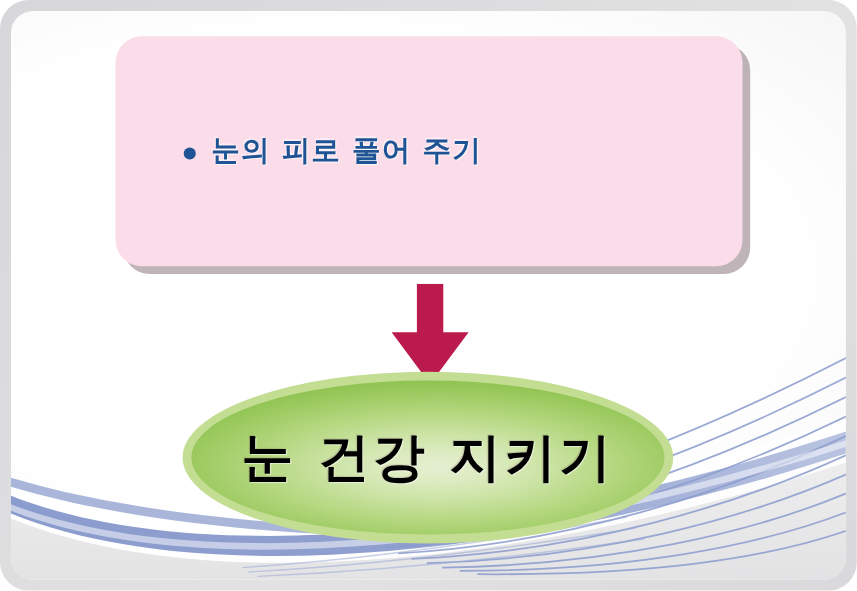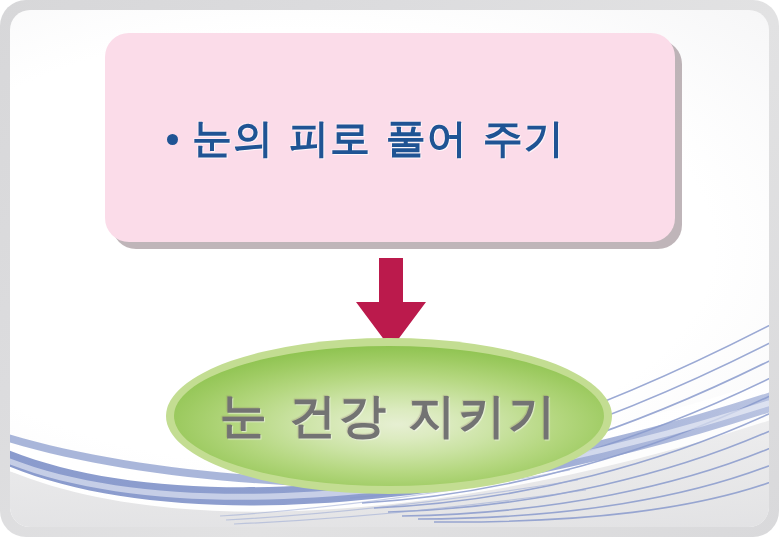--- a/index.html
+++ b/index.html
@@ -94,21 +94,21 @@
     width: 11px;
     height: 11px;
     border-radius: 50%;
     background: #1f5494;
     flex: 0 0 auto;
     margin-top: 4px;
   }
   .bullet-text {
     font-family: "DejaVu Sans", "Liberation Sans", sans-serif;
     font-weight: bold;
-    font-size: 40px;
+    font-size: 26px;
     line-height: 1.05;
     color: #1f5494;
     letter-spacing: 1px;
     white-space: nowrap;
     text-shadow:
        1px  1px 0 rgba(255,255,255,.75),
       -1px -1px 0 rgba(255,255,255,.45);
   }
 
   
@@ -155,21 +155,21 @@
     position: absolute;
     left: 0; top: 0;
     width: 100%; height: 100%;
     display: flex;
     align-items: center;
     justify-content: center;
     font-family: "DejaVu Sans", "Liberation Sans", sans-serif;
     font-weight: bold;
     font-size: 47px;
     letter-spacing: 3px;
-    color: #737373;
+    color: #000000;
     white-space: nowrap;
     text-shadow:
        1px  1px 1px rgba(255,255,255,.55),
       -1px -1px 1px rgba(120,70,90,.20);
   }
 </style>
 </head>
 <body>
 
 <div id="slide">

